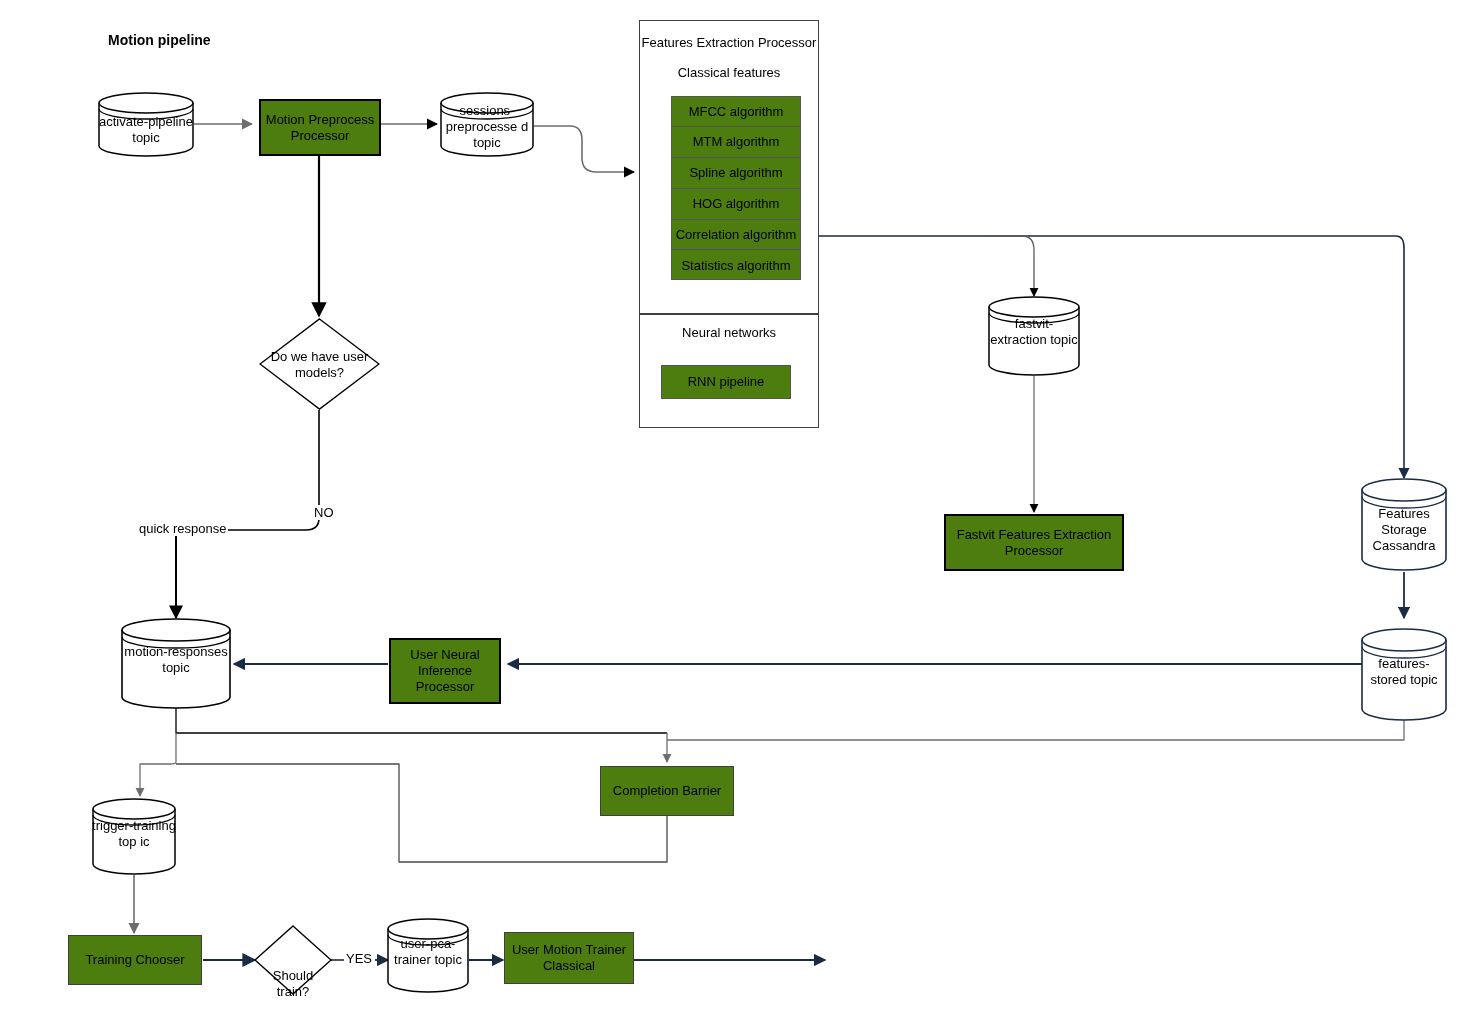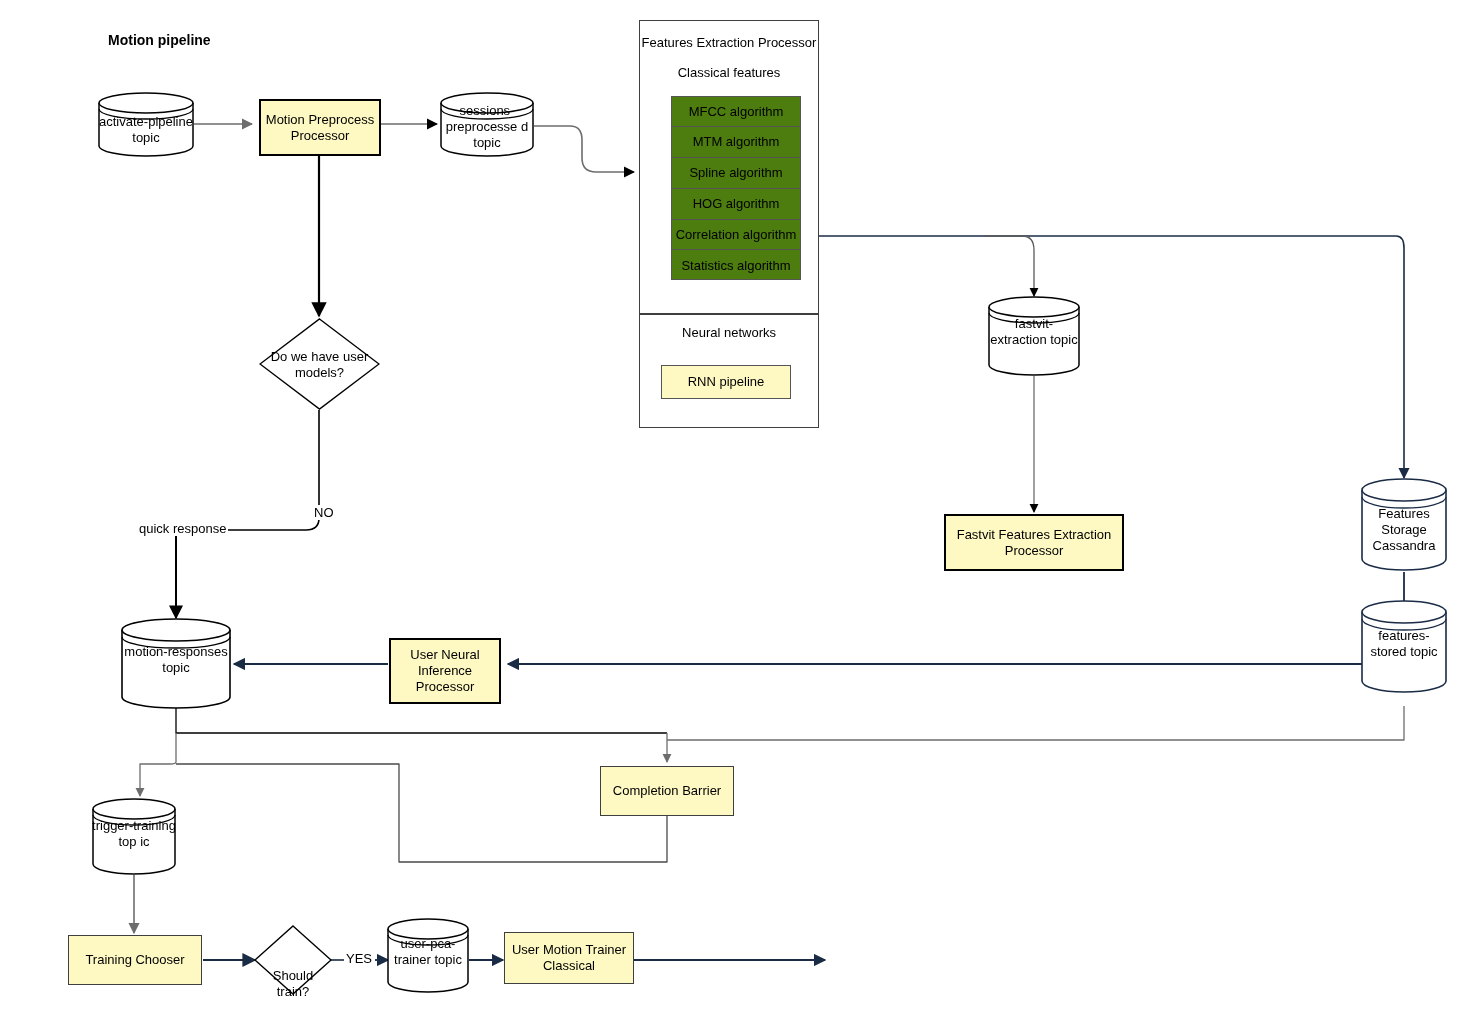--- a/index.html
+++ b/index.html
@@ -25,21 +25,21 @@
     height: 1015px;
     pointer-events: none;
   }
   .node {
     position: absolute;
     box-sizing: border-box;
   }
   
   .rect {
     border: 2px solid #000000;
-    background: #fef9c3;
+    background: #4d7c0f;
     display: flex;
     align-items: center;
     justify-content: center;
     text-align: center;
     font-size: 13px;
     color: #000000;
     line-height: 1.22;
     padding: 16px 4px;
   }
   .rect-thin {
@@ -274,21 +274,21 @@
 
   <div class="cyl" style="left:1361px; top:478px; width:86px; height:94px;">
     <svg width="86" height="94" viewBox="0 0 86 94" xmlns="http://www.w3.org/2000/svg">
       <path d="M 1 12 L 1 81 A 42 11 0 0 0 85 81 L 85 12" fill="#ffffff" stroke="#1a2b45" stroke-width="1.6"></path>
       <ellipse cx="43" cy="12" rx="42" ry="11" fill="#ffffff" stroke="#1a2b45" stroke-width="1.6"></ellipse>
       <path d="M 1 19 A 42 11 0 0 0 85 19" fill="none" stroke="#1a2b45" stroke-width="1.3"></path>
     </svg>
     <div class="cyl-label" style="top:28px;">Features Storage Cassandra</div>
   </div>
 
-  <div class="cyl" style="left:1361px; top:600px; width:86px; height:94px;">
+  <div class="cyl" style="left:1361px; top:628px; width:86px; height:94px;">
     <svg width="86" height="94" viewBox="0 0 86 94" xmlns="http://www.w3.org/2000/svg">
       <path d="M 1 12 L 1 81 A 42 11 0 0 0 85 81 L 85 12" fill="#ffffff" stroke="#1a2b45" stroke-width="1.6"></path>
       <ellipse cx="43" cy="12" rx="42" ry="11" fill="#ffffff" stroke="#1a2b45" stroke-width="1.6"></ellipse>
       <path d="M 1 19 A 42 11 0 0 0 85 19" fill="none" stroke="#1a2b45" stroke-width="1.3"></path>
     </svg>
     <div class="cyl-label" style="top:28px;">features-stored topic</div>
   </div>
 
   <div class="cyl" style="left:121px; top:618px; width:110px; height:92px;">
     <svg width="110" height="92" viewBox="0 0 110 92" xmlns="http://www.w3.org/2000/svg">

